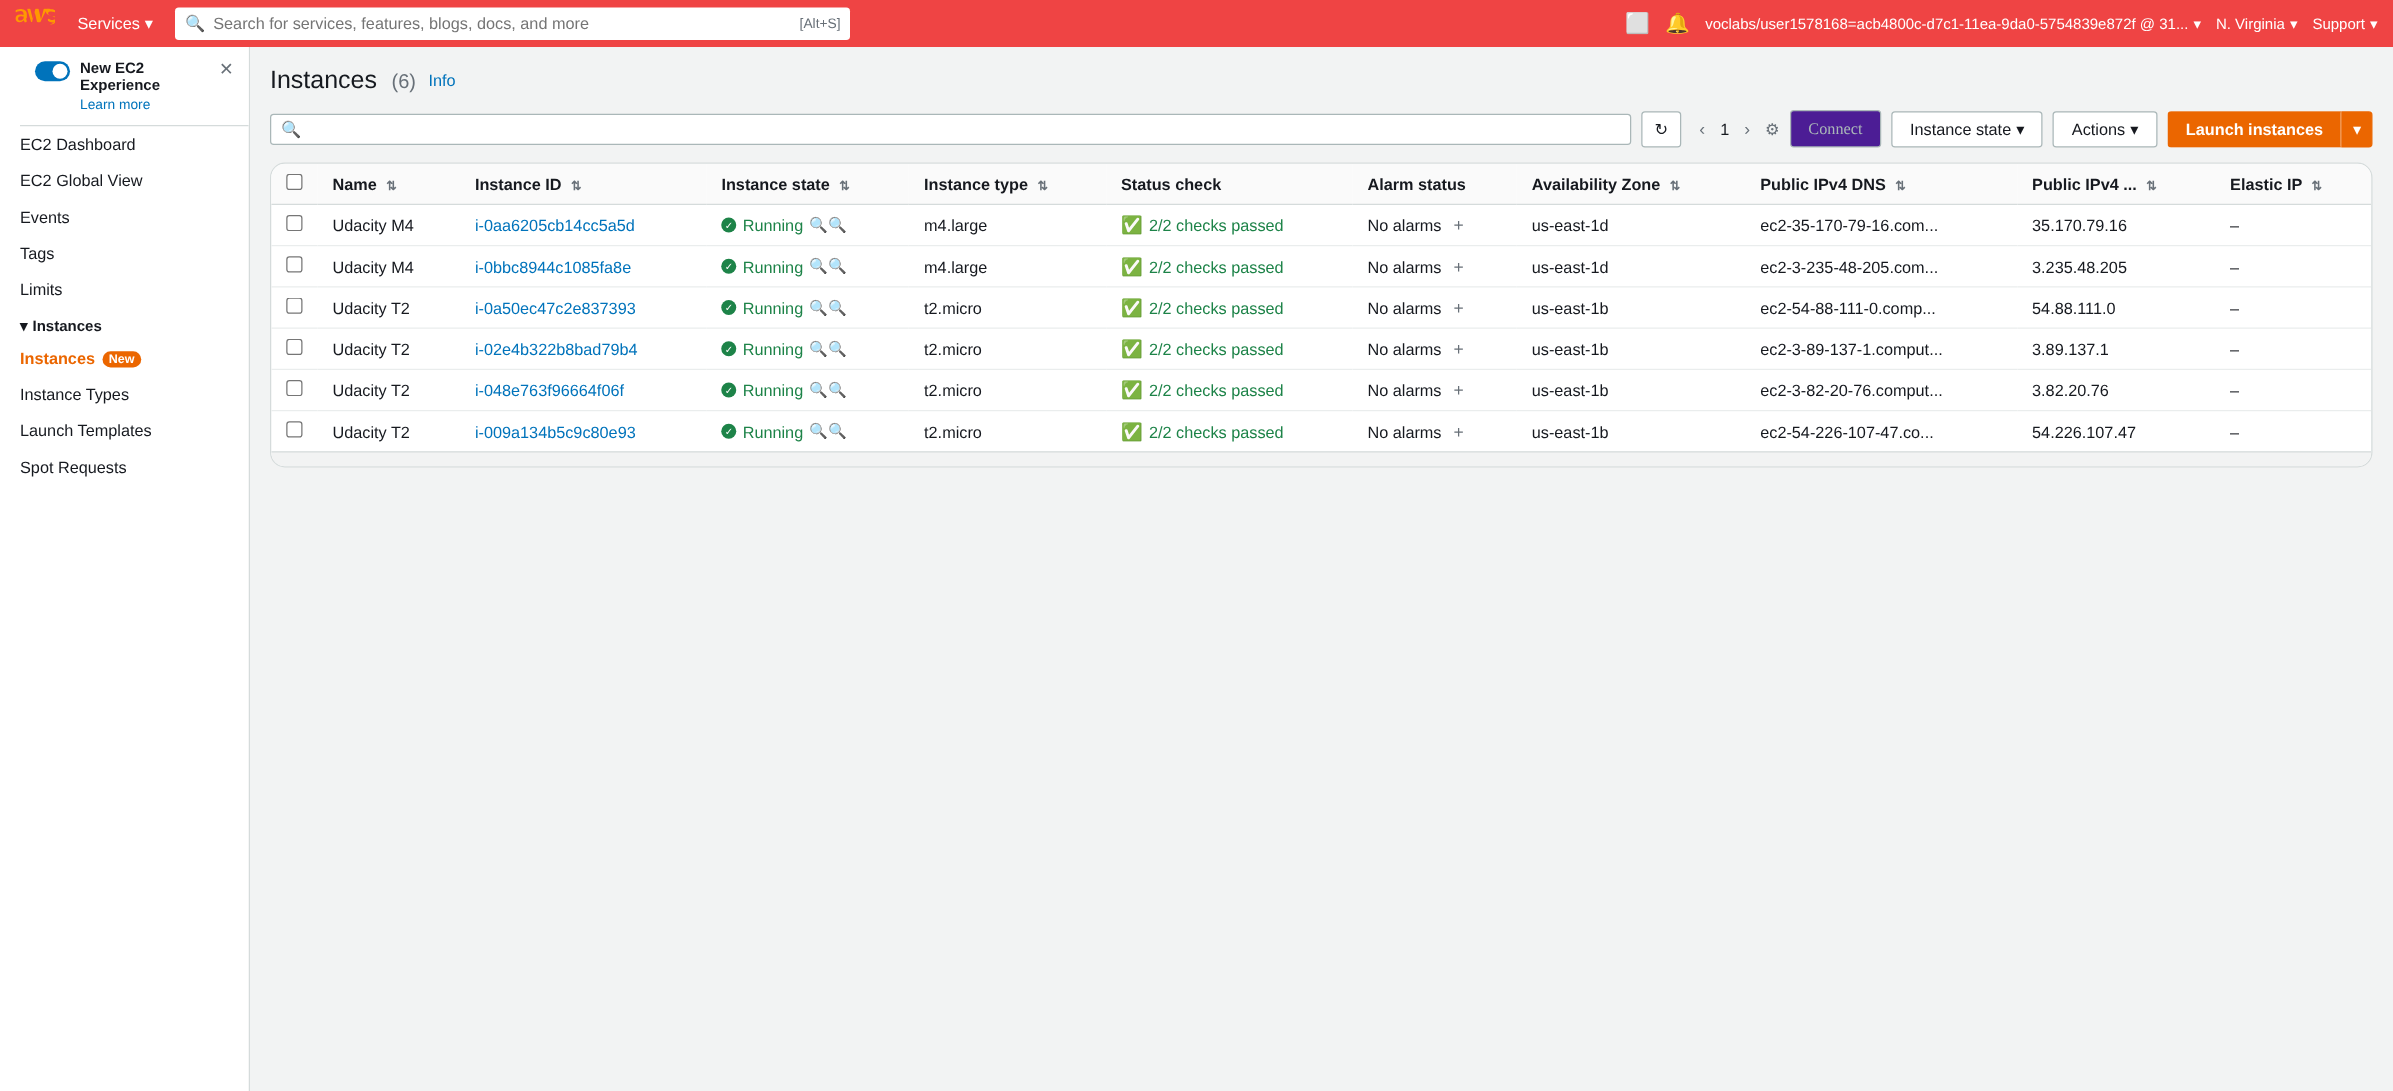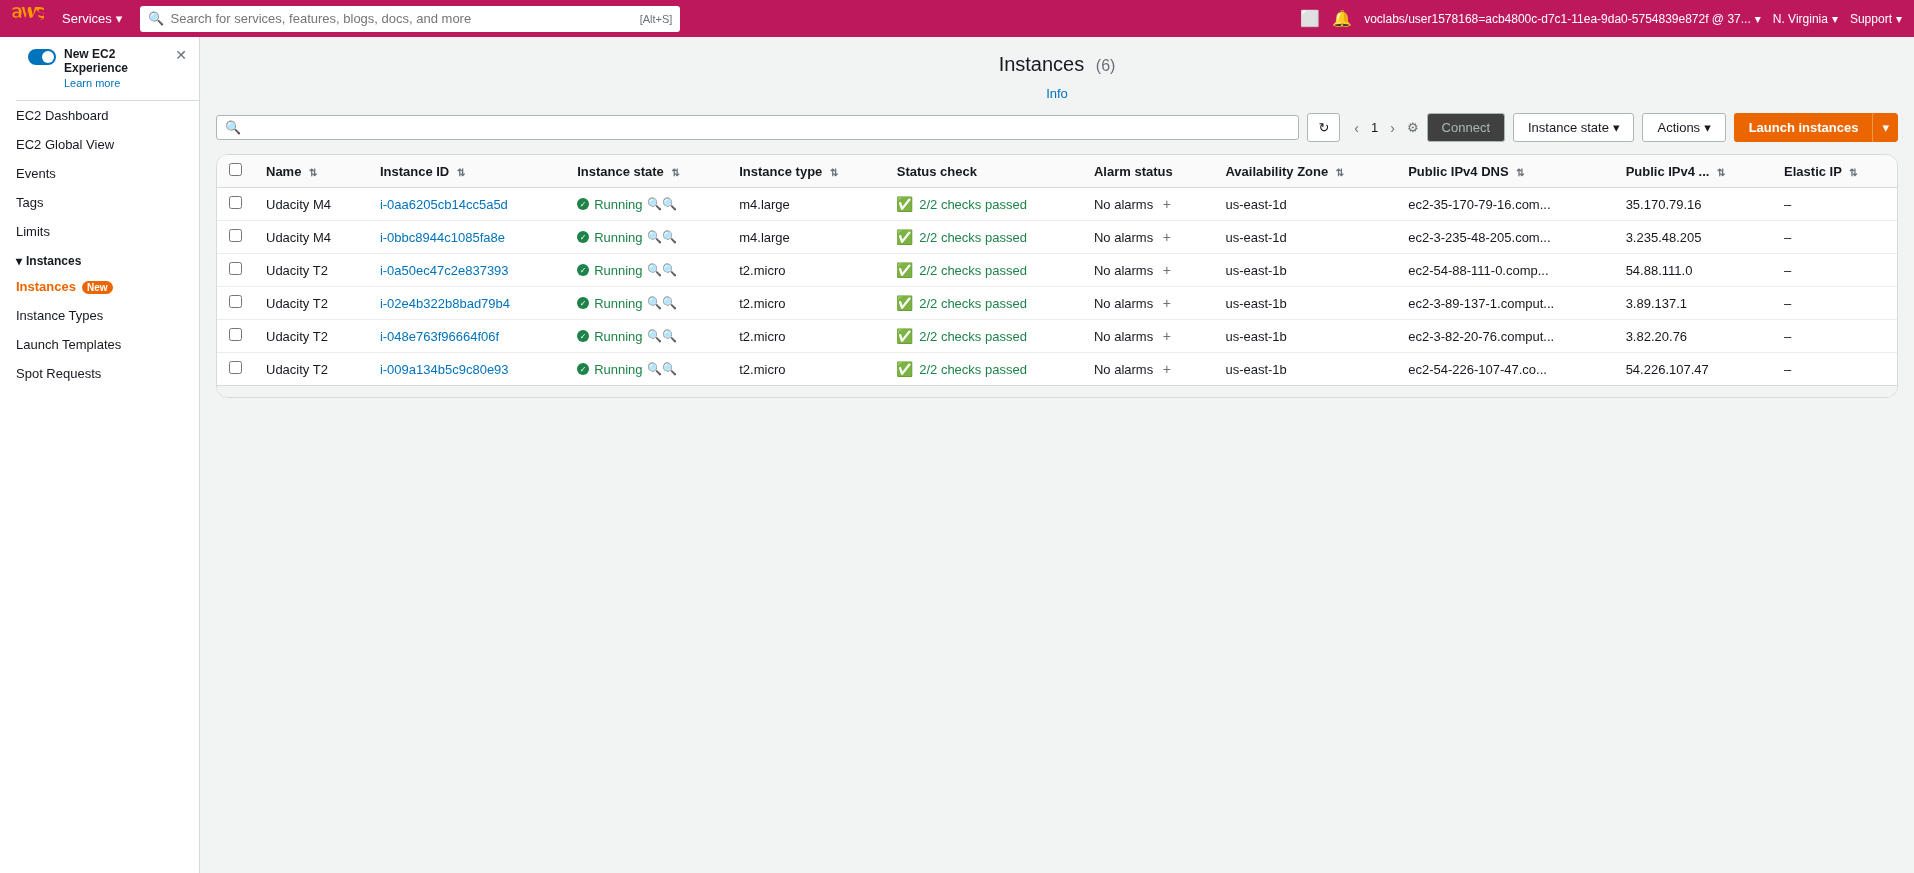--- a/index.html
+++ b/index.html
@@ -1,20 +1,20 @@
 <!DOCTYPE html>
 <html><head>
   <meta charset="utf-8">
   <style>
     * { box-sizing: border-box; margin: 0; padding: 0; }
     body { font-family: "Amazon Ember", Arial, sans-serif; font-size: 13px; background: #f2f3f3; color: #16191f; }
 
     
     .top-nav {
-      display: flex; align-items: center; background: #be185d; color: #fff;
+      display: flex; align-items: center; background: #ef4444; color: #fff;
       height: 37px; padding: 0 12px; gap: 10px; position: fixed; top: 0; width: 100%; z-index: 100;
     }
     .aws-logo { width: 32px; height: 20px; }
     .services-btn {
       background: none; border: none; color: #fff; font-size: 13px; cursor: pointer;
       display: flex; align-items: center; gap: 4px; padding: 4px 8px;
       border-radius: 3px;
     }
     .search-bar {
       flex: 1; max-width: 540px; display: flex; align-items: center;
@@ -66,21 +66,21 @@
     .sidebar-category {
       display: flex; align-items: center; padding: 8px 16px 4px;
       font-size: 12px; font-weight: 700; color: #16191f; cursor: pointer; gap: 4px;
     }
 
     
     .main-content { flex: 1; overflow: auto; padding: 16px; }
 
     
     .page-header {
-      display: flex; align-items: center; margin-bottom: 12px; gap: 10px; flex-direction: column;
+      display: flex; align-items: center; margin-bottom: 12px; gap: 10px;
     }
     .page-title { font-size: 20px; font-weight: 400; }
     .page-count { font-size: 16px; color: #687078; }
     .info-link { color: #0073bb; font-size: 13px; cursor: pointer; }
 
     
     .toolbar {
       display: flex; align-items: center; gap: 8px; margin-bottom: 12px;
     }
     .toolbar-left { display: flex; align-items: center; gap: 8px; flex: 1; }
@@ -97,21 +97,21 @@
       background: #fff; border-color: #aab7b8; color: #16191f;
     }
     .btn-primary {
       background: #eb6600; border-color: #eb6600; color: #fff; font-weight: 600;
     }
     .btn-primary-split {
       background: #eb6600; border-color: #eb6600; color: #fff;
       padding: 6px 8px;
     }
     .btn-disabled {
-      background: #404040; border-color: #aab7b8; color: #aab7b8; cursor: not-allowed;
+      background: #4c1d95; border-color: #aab7b8; color: #aab7b8; cursor: not-allowed; font-family: Liberation Serif, serif;
     }
     .launch-group { display: flex; }
     .launch-group .btn-primary { border-right: 1px solid rgba(255,255,255,0.3); border-radius: 3px 0 0 3px; }
     .launch-group .btn-primary-split { border-radius: 0 3px 3px 0; }
 
     
     .filter-bar {
       display: flex; align-items: center;
       border: 1px solid #aab7b8; border-radius: 3px; background: #fff;
       padding: 4px 8px; gap: 6px; margin-bottom: 0;
@@ -194,21 +194,21 @@
   <div class="search-bar">
     <span style="color:#687078; margin-right:6px;">🔍</span>
     <input type="text" placeholder="Search for services, features, blogs, docs, and more" style="">
     <span class="search-shortcut">[Alt+S]</span>
   </div>
 
   <div class="nav-right">
     <span class="nav-icon">⬜</span>
     <span class="nav-icon">🔔</span>
     <span class="nav-user">
-      <span>voclabs/user1578168=acb4800c-d7c1-11ea-9da0-5754839e872f @ 37...</span>
+      <span>voclabs/user1578168=acb4800c-d7c1-11ea-9da0-5754839e872f @ 31...</span>
       <span>▾</span>
     </span>
     <span class="nav-region">
       <span>N. Virginia</span>
       <span>▾</span>
     </span>
     <span class="nav-support">
       <span>Support</span>
       <span>▾</span>
     </span>

